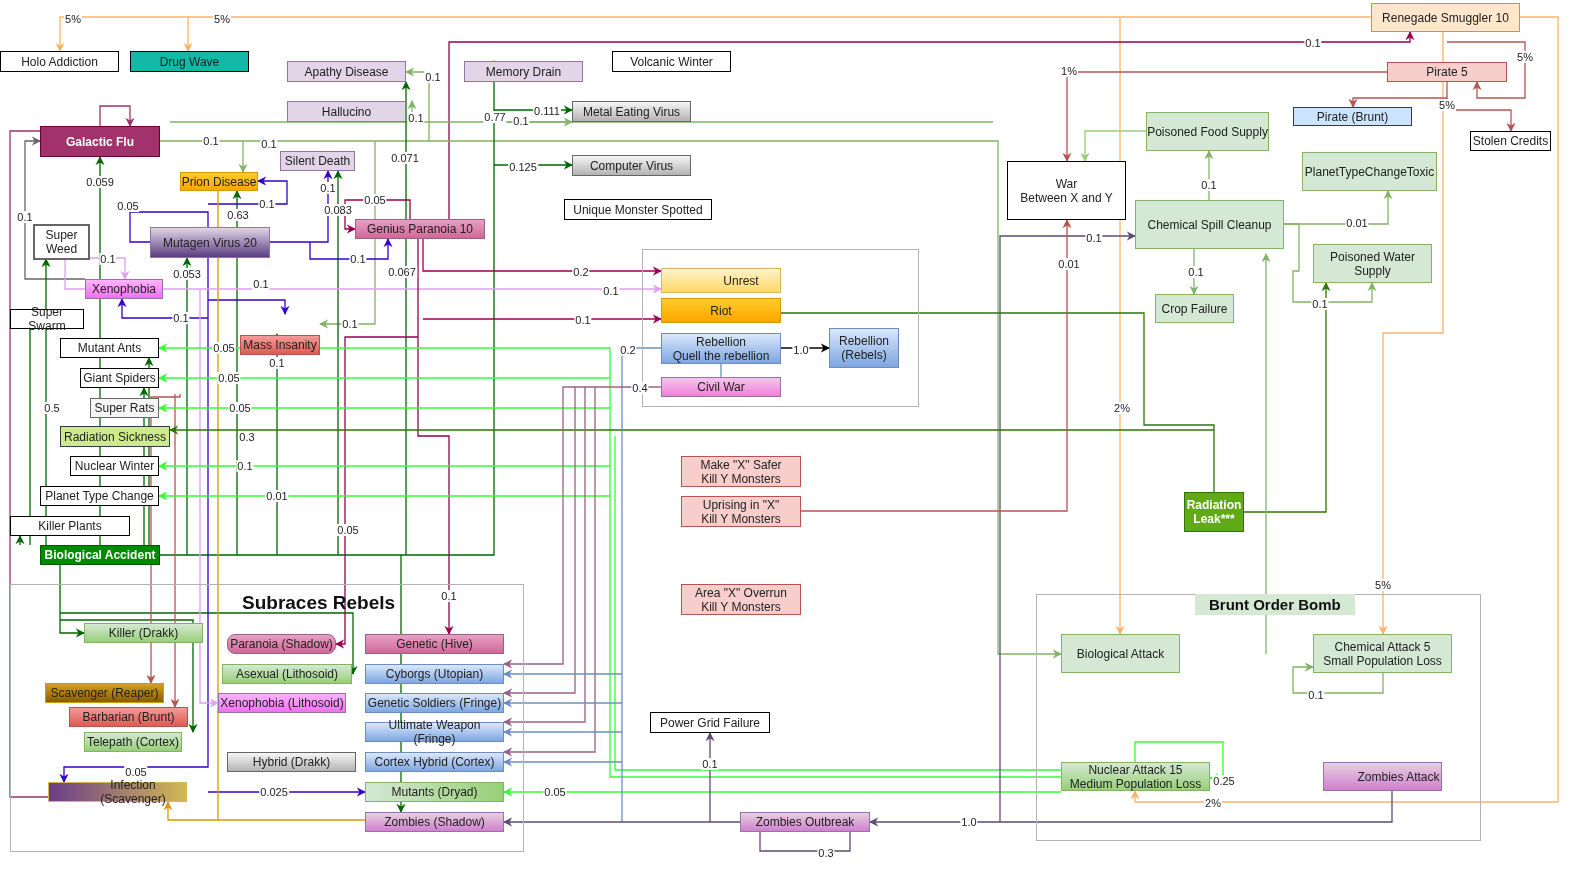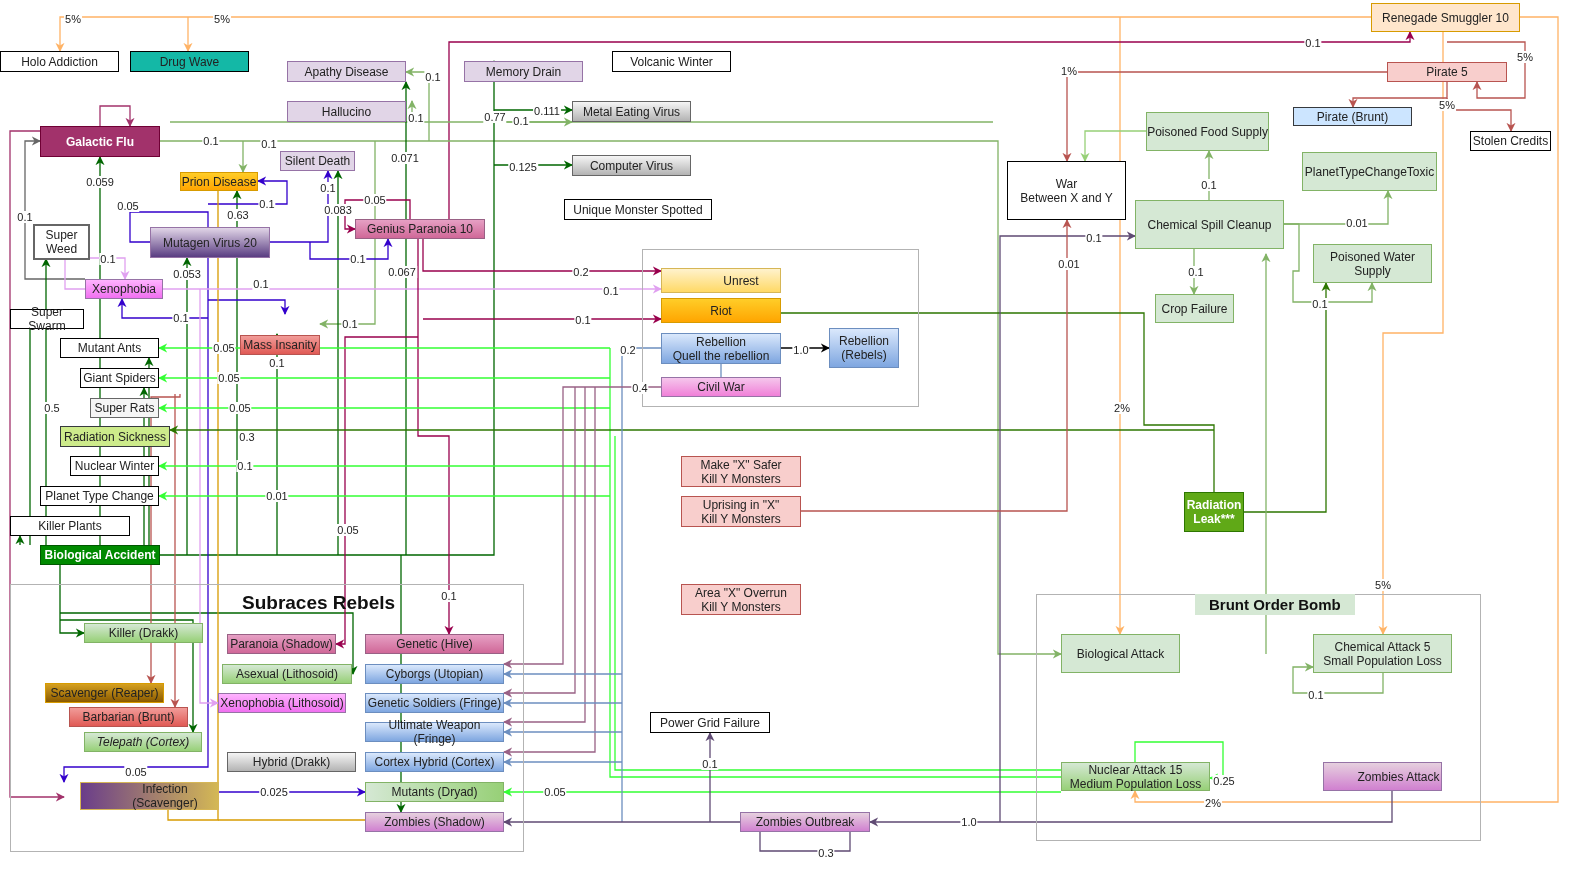--- a/index.html
+++ b/index.html
@@ -170,33 +170,33 @@
       <div class="node" style="left: 661px; top: 377px; width: 120px; height: 20px; background: linear-gradient(rgb(245, 198, 236), rgb(240, 128, 216)); border-color: rgb(150, 115, 166);">Civil War</div>
       <div class="node" style="left: 681px; top: 456px; width: 120px; height: 31px; background: rgb(248, 206, 204); border-color: rgb(184, 84, 80);">Make "X" Safer
 Kill Y Monsters</div>
       <div class="node" style="left: 681px; top: 496px; width: 120px; height: 31px; background: rgb(248, 206, 204); border-color: rgb(184, 84, 80);">Uprising in "X"
 Kill Y Monsters</div>
       <div class="node" style="left: 681px; top: 584px; width: 120px; height: 31px; background: rgb(248, 206, 204); border-color: rgb(184, 84, 80);">Area "X" Overrun
 Kill Y Monsters</div>
       <div class="node" style="left: 650px; top: 712px; width: 120px; height: 21px; background: rgb(255, 255, 255); border-color: rgb(0, 0, 0);">Power Grid Failure</div>
       <div class="node" style="left: 740px; top: 812px; width: 130px; height: 20px; background: linear-gradient(rgb(230, 208, 222), rgb(208, 128, 208)); border-color: rgb(150, 115, 166);">Zombies Outbreak</div>
       <div class="node" style="left: 84px; top: 623px; width: 119px; height: 20px; background: linear-gradient(rgb(213, 232, 212), rgb(151, 208, 119)); border-color: rgb(130, 179, 102);">Killer (Drakk)</div>
-      <div class="node" style="left: 227px; top: 634px; width: 109px; height: 20px; background: linear-gradient(rgb(230, 160, 196), rgb(208, 104, 152)); border-color: rgb(153, 97, 133);">Paranoia (Shadow)</div>
+      <div class="node" style="left: 227px; top: 634px; width: 109px; height: 20px; background: linear-gradient(rgb(230, 160, 196), rgb(208, 104, 152)); border-color: rgb(153, 97, 133); border-radius: 8px;">Paranoia (Shadow)</div>
       <div class="node" style="left: 365px; top: 634px; width: 139px; height: 20px; background: linear-gradient(rgb(230, 160, 196), rgb(208, 104, 152)); border-color: rgb(153, 97, 133);">Genetic (Hive)</div>
       <div class="node" style="left: 222px; top: 664px; width: 130px; height: 20px; background: linear-gradient(rgb(213, 232, 212), rgb(151, 208, 119)); border-color: rgb(130, 179, 102);">Asexual (Lithosoid)</div>
       <div class="node" style="left: 365px; top: 664px; width: 139px; height: 20px; background: linear-gradient(rgb(218, 232, 252), rgb(126, 166, 224)); border-color: rgb(108, 142, 191);">Cyborgs (Utopian)</div>
       <div class="node" style="left: 45px; top: 683px; width: 119px; height: 20px; background: linear-gradient(rgb(213, 160, 32), rgb(138, 90, 0)); border-color: rgb(215, 155, 0);">Scavenger (Reaper)</div>
       <div class="node" style="left: 218px; top: 693px; width: 128px; height: 20px; background: linear-gradient(rgb(255, 179, 255), rgb(240, 112, 240)); border-color: rgb(150, 115, 166);">Xenophobia (Lithosoid)</div>
       <div class="node" style="left: 365px; top: 693px; width: 139px; height: 20px; background: linear-gradient(rgb(218, 232, 252), rgb(126, 166, 224)); border-color: rgb(108, 142, 191);">Genetic Soldiers (Fringe)</div>
       <div class="node" style="left: 69px; top: 707px; width: 119px; height: 20px; background: linear-gradient(rgb(241, 156, 153), rgb(224, 90, 85)); border-color: rgb(184, 84, 80);">Barbarian (Brunt)</div>
       <div class="node" style="left: 365px; top: 722px; width: 139px; height: 20px; background: linear-gradient(rgb(218, 232, 252), rgb(126, 166, 224)); border-color: rgb(108, 142, 191);">Ultimate Weapon (Fringe)</div>
-      <div class="node" style="left: 84px; top: 732px; width: 118px; height: 20px; background: linear-gradient(rgb(213, 232, 212), rgb(151, 208, 119)); border-color: rgb(130, 179, 102); font-style: italic;">Telepath (Cortex)</div>
+      <div class="node" style="left: 84px; top: 732px; width: 98px; height: 20px; background: linear-gradient(rgb(213, 232, 212), rgb(151, 208, 119)); border-color: rgb(130, 179, 102);">Telepath (Cortex)</div>
       <div class="node" style="left: 227px; top: 752px; width: 129px; height: 20px; background: linear-gradient(rgb(245, 245, 245), rgb(179, 179, 179)); border-color: rgb(102, 102, 102);">Hybrid (Drakk)</div>
       <div class="node" style="left: 365px; top: 752px; width: 139px; height: 20px; background: linear-gradient(rgb(218, 232, 252), rgb(126, 166, 224)); border-color: rgb(108, 142, 191);">Cortex Hybrid (Cortex)</div>
-      <div class="node" style="left: 80px; top: 782px; width: 139px; height: 28px; background: linear-gradient(to right, rgb(106, 61, 138), rgb(212, 184, 85)); border-color: rgb(214, 182, 86); padding-left: 31px;">Infection (Scavenger)</div>
+      <div class="node" style="left: 48px; top: 782px; width: 139px; height: 20px; background: linear-gradient(to right, rgb(106, 61, 138), rgb(212, 184, 85)); border-color: rgb(214, 182, 86); padding-left: 31px;">Infection (Scavenger)</div>
       <div class="node" style="left: 365px; top: 782px; width: 139px; height: 20px; background: linear-gradient(to right, rgb(213, 232, 212), rgb(151, 208, 119)); border-color: rgb(130, 179, 102);">Mutants (Dryad)</div>
       <div class="node" style="left: 365px; top: 812px; width: 139px; height: 20px; background: linear-gradient(rgb(230, 208, 222), rgb(208, 128, 208)); border-color: rgb(150, 115, 166);">Zombies (Shadow)</div>
       <div class="node" style="left: 1371px; top: 3px; width: 149px; height: 29px; background: rgb(255, 230, 204); border-color: rgb(215, 155, 0);">Renegade Smuggler 10</div>
       <div class="node" style="left: 1387px; top: 62px; width: 120px; height: 20px; background: rgb(248, 206, 204); border-color: rgb(184, 84, 80);">Pirate 5</div>
       <div class="node" style="left: 1293px; top: 107px; width: 119px; height: 19px; background: rgb(204, 229, 255); border-color: rgb(54, 57, 61);">Pirate (Brunt)</div>
       <div class="node" style="left: 1470px; top: 131px; width: 81px; height: 20px; background: rgb(255, 255, 255); border-color: rgb(0, 0, 0);">Stolen Credits</div>
       <div class="node" style="left: 1007px; top: 161px; width: 119px; height: 59px; background: rgb(255, 255, 255); border-color: rgb(0, 0, 0);">War
 Between X and Y</div>
       <div class="node" style="left: 1146px; top: 112px; width: 123px; height: 39px; background: rgb(213, 232, 212); border-color: rgb(130, 179, 102);">Poisoned Food Supply</div>
       <div class="node" style="left: 1302px; top: 152px; width: 135px; height: 39px; background: rgb(213, 232, 212); border-color: rgb(130, 179, 102);">PlanetTypeChangeToxic</div>

